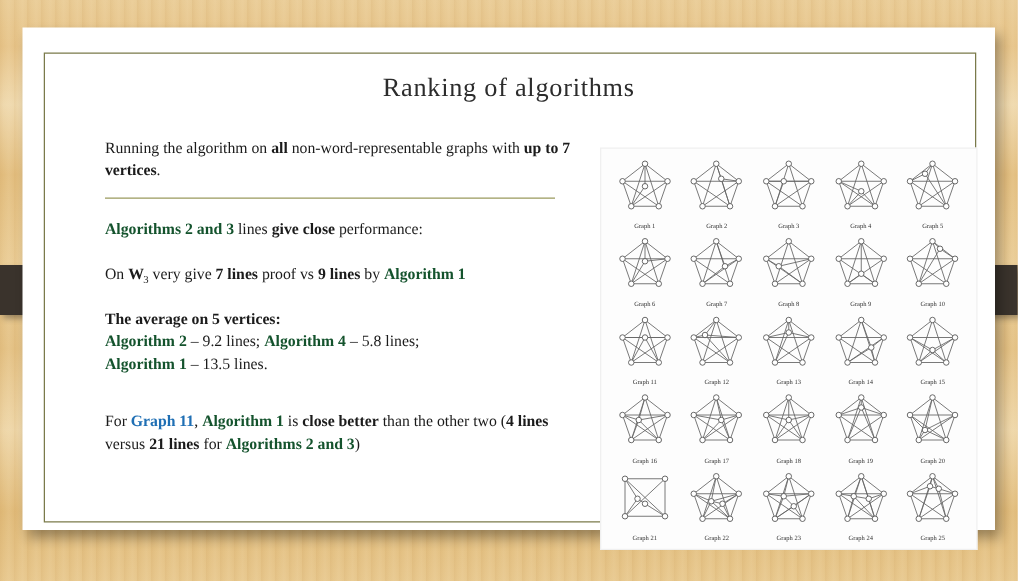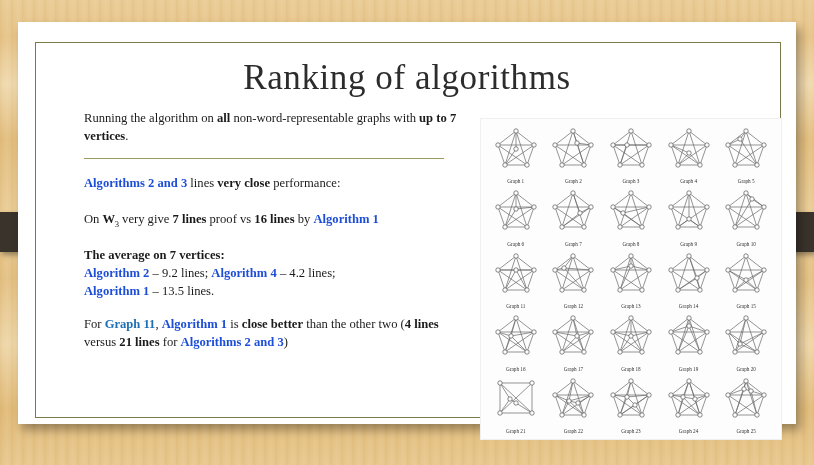--- a/index.html
+++ b/index.html
@@ -68,21 +68,21 @@
   }
   .ribbon-left { left: 0px; }
   .ribbon-right { right: 0px; }
 
   .slide-title {
     position: absolute;
     left: 0;
     top: 36px;
     width: 778px;
     text-align: center;
-    font-size: 35px;
+    font-size: 21px;
     color: #2c2c2c;
     font-family: "Liberation Serif", serif;
     letter-spacing: 0.6px;
   }
 
   .body-col {
     position: absolute;
     left: 66px;
     top: 88px;
     width: 380px;
@@ -92,22 +92,22 @@
   }
   .para { margin-bottom: 0px; }
   .p-intro { }
   .rule {
     width: 360px;
     height: 0;
     border-top: 1px solid #9a9a5e;
     margin: 12px 0 16px 0;
   }
   .spaced { margin-bottom: 18px; }
-  .spaced-sm { margin-bottom: 15px; }
-  .red { color: #1d4ed8; font-weight: bold; text-align: right; }
+  .spaced-sm { margin-bottom: 28px; }
+  .red { color: #14532d; font-weight: bold; text-align: right; }
   .blue { color: #1f6fb4; font-weight: bold; }
   .bold { font-weight: bold; }
   .math-w {
     font-family: Liberation Serif, serif;
     font-style: normal;
   }
   .math-w .dbl {
     font-weight: bold;
     letter-spacing: -0.5px;
   }
@@ -167,32 +167,32 @@
 
     <div class="body-col">
 
       <div class="para p-intro">
         <span>Running the algorithm on </span><span class="bold">all</span><span> non-word-representable graphs with </span><span class="bold">up to 7 vertices</span><span>.</span>
       </div>
 
       <div class="rule"></div>
 
       <div class="para spaced">
-        <span class="red">Algorithms 2 and 3</span><span> lines </span><span class="bold">very close</span><span> performance:</span>
+        <span class="red">Algorithms 2 and 3</span><span> lines </span><span class="bold">give close</span><span> performance:</span>
       </div>
 
       <div class="para spaced">
-        <span>On </span><span class="math-w"><span class="dbl">W</span><sub>3</sub></span><span> very give </span><span class="bold">7 lines</span><span> proof vs </span><span class="bold">16 lines</span><span> by </span><span class="red">Algorithm 1</span>
+        <span>On </span><span class="math-w"><span class="dbl">W</span><sub>3</sub></span><span> very give </span><span class="bold">7 lines</span><span> proof vs </span><span class="bold">9 lines</span><span> by </span><span class="red">Algorithm 1</span>
       </div>
 
       <div class="para">
-        <span class="bold">The average on 7 vertices:</span>
+        <span class="bold">The average on 5 vertices:</span>
       </div>
       <div class="para">
-        <span class="red">Algorithm 2</span><span> – 9.2 lines; </span><span class="red">Algorithm 4</span><span> – 4.2 lines;</span>
+        <span class="red">Algorithm 2</span><span> – 9.2 lines; </span><span class="red">Algorithm 4</span><span> – 5.8 lines;</span>
       </div>
       <div class="para spaced-sm">
         <span class="red">Algorithm 1</span><span> – 13.5 lines.</span>
       </div>
 
       <div class="para">
         <span>For </span><span class="blue">Graph 11</span><span>, </span><span class="red">Algorithm 1</span><span> is </span><span class="bold">close better</span><span> than the other two (</span><span class="bold">4 lines</span><span> versus </span><span class="bold">21 lines</span><span> for </span><span class="red">Algorithms 2 and 3</span><span>)</span>
       </div>
 
     </div>

